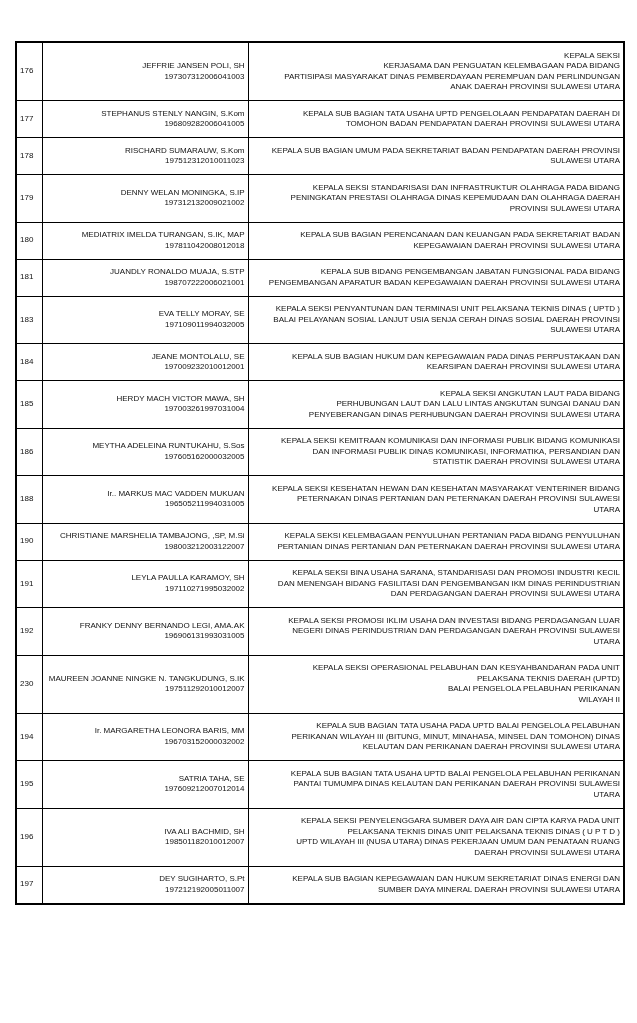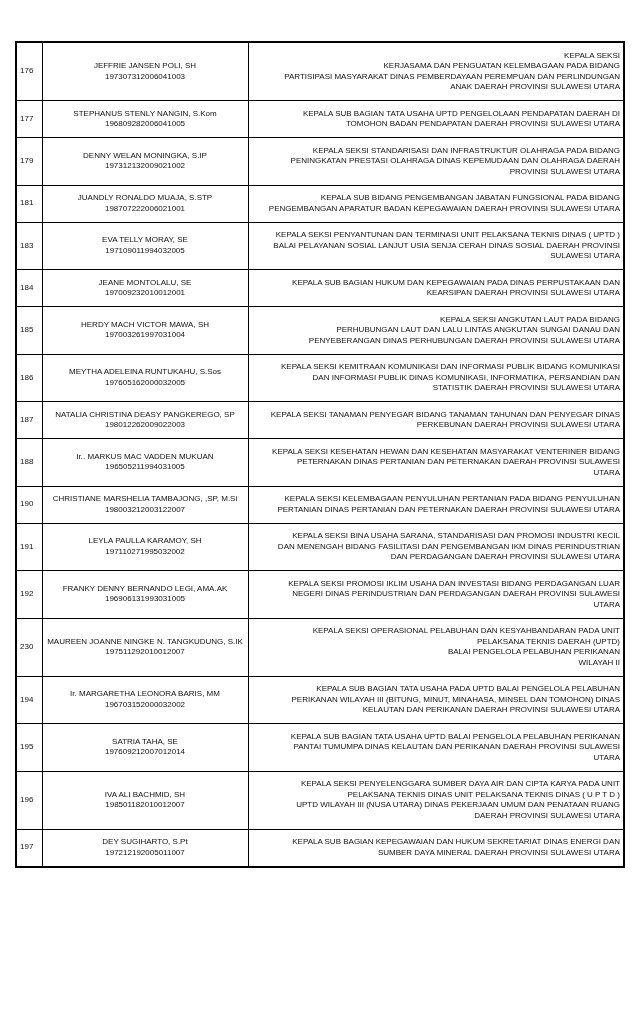--- a/index.html
+++ b/index.html
@@ -35,21 +35,21 @@
     padding: 7.5px 3px;
     overflow: hidden;
   }
   td.c-no {
     text-align: left;
     padding-left: 1px;
     padding-right: 1px;
     margin-top: 48px;
   }
   td.c-name {
-    text-align: center;
+    text-align: right;
     padding-left: 2px;
     padding-right: 2px;
   }
   td.c-name .nm, td.c-name .nip {
     white-space: nowrap;
     overflow: hidden;
   }
   td.c-pos {
     text-align: right;
     white-space: pre-line;
@@ -83,32 +83,50 @@
   <tr>
     <td class="c-no">177</td>
     <td class="c-name">
       <div class="nm">STEPHANUS STENLY NANGIN, S.Kom</div>
       <div class="nip">196809282006041005</div>
     </td>
     <td class="c-pos">KEPALA SUB BAGIAN TATA USAHA UPTD PENGELOLAAN PENDAPATAN DAERAH DI
 TOMOHON BADAN PENDAPATAN DAERAH PROVINSI SULAWESI UTARA</td>
   </tr>
 
+  <tr>
+    <td class="c-no">178</td>
+    <td class="c-name">
+      <div class="nm">RISCHARD SUMARAUW, S.Kom</div>
+      <div class="nip">197512312010011023</div>
+    </td>
+    <td class="c-pos">KEPALA SUB BAGIAN UMUM PADA SEKRETARIAT BADAN PENDAPATAN DAERAH PROVINSI
+SULAWESI UTARA</td>
+  </tr>
 
   <tr>
     <td class="c-no">179</td>
     <td class="c-name">
       <div class="nm">DENNY WELAN MONINGKA, S.IP</div>
       <div class="nip">197312132009021002</div>
     </td>
     <td class="c-pos">KEPALA SEKSI STANDARISASI DAN INFRASTRUKTUR OLAHRAGA PADA BIDANG
 PENINGKATAN PRESTASI OLAHRAGA DINAS KEPEMUDAAN DAN OLAHRAGA DAERAH
 PROVINSI SULAWESI UTARA</td>
   </tr>
 
+  <tr>
+    <td class="c-no">180</td>
+    <td class="c-name">
+      <div class="nm">MEDIATRIX IMELDA TURANGAN, S.IK, MAP</div>
+      <div class="nip">197811042008012018</div>
+    </td>
+    <td class="c-pos">KEPALA SUB BAGIAN PERENCANAAN DAN KEUANGAN PADA SEKRETARIAT BADAN
+KEPEGAWAIAN DAERAH PROVINSI SULAWESI UTARA</td>
+  </tr>
 
   <tr>
     <td class="c-no">181</td>
     <td class="c-name">
       <div class="nm">JUANDLY RONALDO MUAJA, S.STP</div>
       <div class="nip">198707222006021001</div>
     </td>
     <td class="c-pos">KEPALA SUB BIDANG PENGEMBANGAN JABATAN FUNGSIONAL PADA BIDANG
 PENGEMBANGAN APARATUR BADAN KEPEGAWAIAN DAERAH PROVINSI SULAWESI UTARA</td>
   </tr>
@@ -150,29 +168,20 @@
     <td class="c-no">186</td>
     <td class="c-name">
       <div class="nm">MEYTHA ADELEINA RUNTUKAHU, S.Sos</div>
       <div class="nip">197605162000032005</div>
     </td>
     <td class="c-pos">KEPALA SEKSI KEMITRAAN KOMUNIKASI DAN INFORMASI PUBLIK BIDANG KOMUNIKASI
 DAN INFORMASI PUBLIK DINAS KOMUNIKASI, INFORMATIKA, PERSANDIAN DAN
 STATISTIK DAERAH PROVINSI SULAWESI UTARA</td>
   </tr>
 
-  <tr>
-    <td class="c-no">187</td>
-    <td class="c-name">
-      <div class="nm">NATALIA CHRISTINA DEASY PANGKEREGO, SP</div>
-      <div class="nip">198012262009022003</div>
-    </td>
-    <td class="c-pos">KEPALA SEKSI TANAMAN PENYEGAR BIDANG TANAMAN TAHUNAN DAN PENYEGAR DINAS
-PERKEBUNAN DAERAH  PROVINSI SULAWESI UTARA</td>
-  </tr>
 
   <tr>
     <td class="c-no">188</td>
     <td class="c-name">
       <div class="nm">Ir.. MARKUS MAC VADDEN MUKUAN</div>
       <div class="nip">196505211994031005</div>
     </td>
     <td class="c-pos">KEPALA SEKSI KESEHATAN HEWAN DAN KESEHATAN MASYARAKAT VENTERINER BIDANG
 PETERNAKAN DINAS PERTANIAN DAN PETERNAKAN DAERAH PROVINSI SULAWESI
 UTARA</td>

